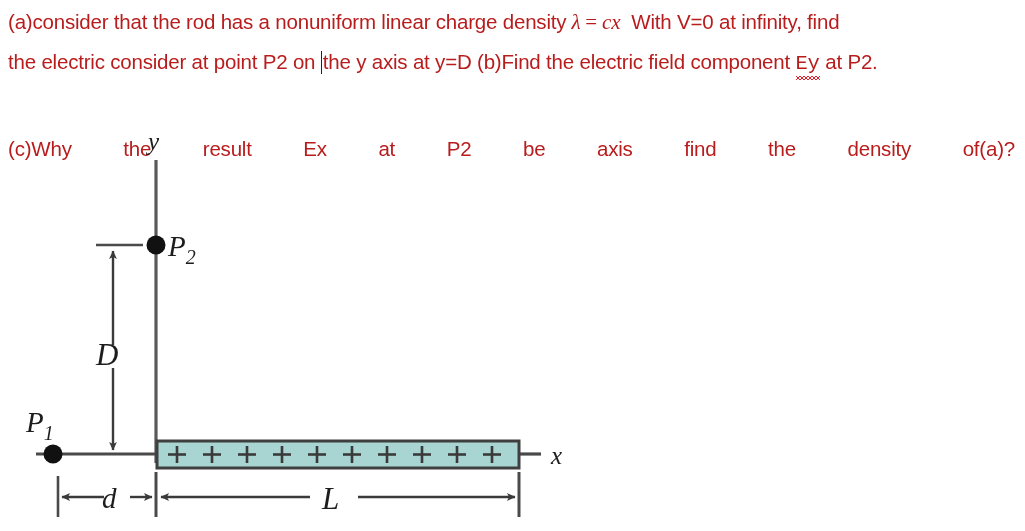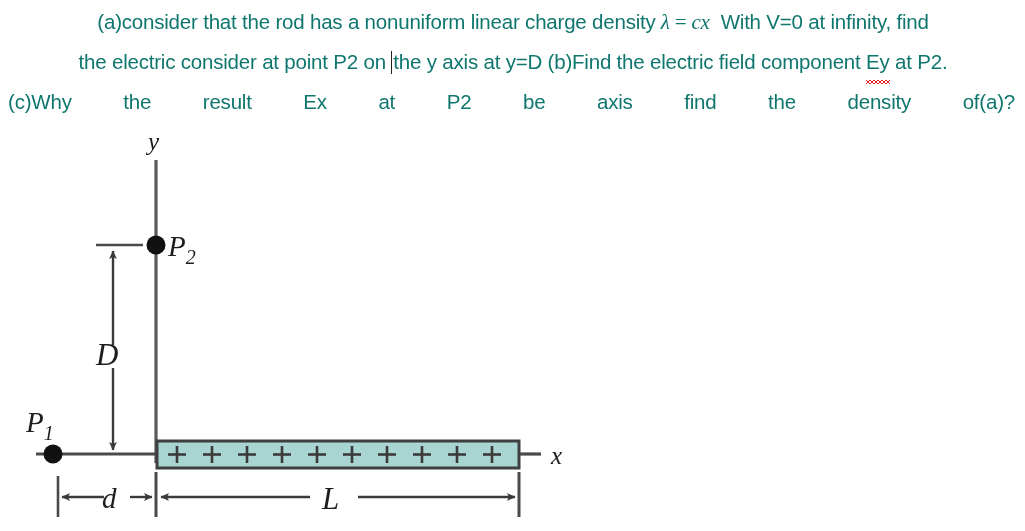--- a/index.html
+++ b/index.html
@@ -16,27 +16,26 @@
   }
 
   
   #problem-text {
     position: absolute;
     left: 8px;
     top: 2px;
     width: 1010px;
   }
   .text-line {
-    color: #0f766e;
+    color: #b91c1c;
     font-family: "Liberation Sans", sans-serif;
     font-size: 20.5px;
     line-height: 40px;
     white-space: nowrap;
     letter-spacing: -0.2px;
-    text-align: center;
   }
   .math {
     font-family: "Liberation Serif", serif;
     font-style: italic;
     font-size: 21px;
   }
   .math-eq {
     font-family: "Liberation Serif", serif;
     font-style: normal;
     font-size: 21px;
@@ -45,41 +44,42 @@
     display: inline-block;
     width: 0;
     border-left: 1.4px solid #222;
     height: 23px;
     vertical-align: -5px;
     margin: 0 1px 0 0;
   }
   .misspell {
     border-bottom: 0;
     position: relative;
-    padding-bottom: 8px;
+    padding-bottom: 2px;
+    font-family: Liberation Mono, monospace;
   }
   .misspell::after {
     content: "";
     position: absolute;
     left: 0;
     right: 0;
     bottom: -3px;
     height: 4px;
     background-image:
       linear-gradient(45deg, transparent 40%, #e8202a 40%, #e8202a 60%, transparent 60%),
       linear-gradient(-45deg, transparent 40%, #e8202a 40%, #e8202a 60%, transparent 60%);
     background-size: 4px 4px;
     background-repeat: repeat-x;
   }
   #line-c {
     display: flex;
     justify-content: space-between;
     width: 1007px;
   }
-  #line-c > span { white-space: nowrap; }
+  #line-c > span { white-space: nowrap; margin-top: 45px; }
 
   
   #figure {
     position: absolute;
     left: 0;
     top: 120px;
     width: 600px;
     height: 411px;
   }
   #figure svg { display: block; }

